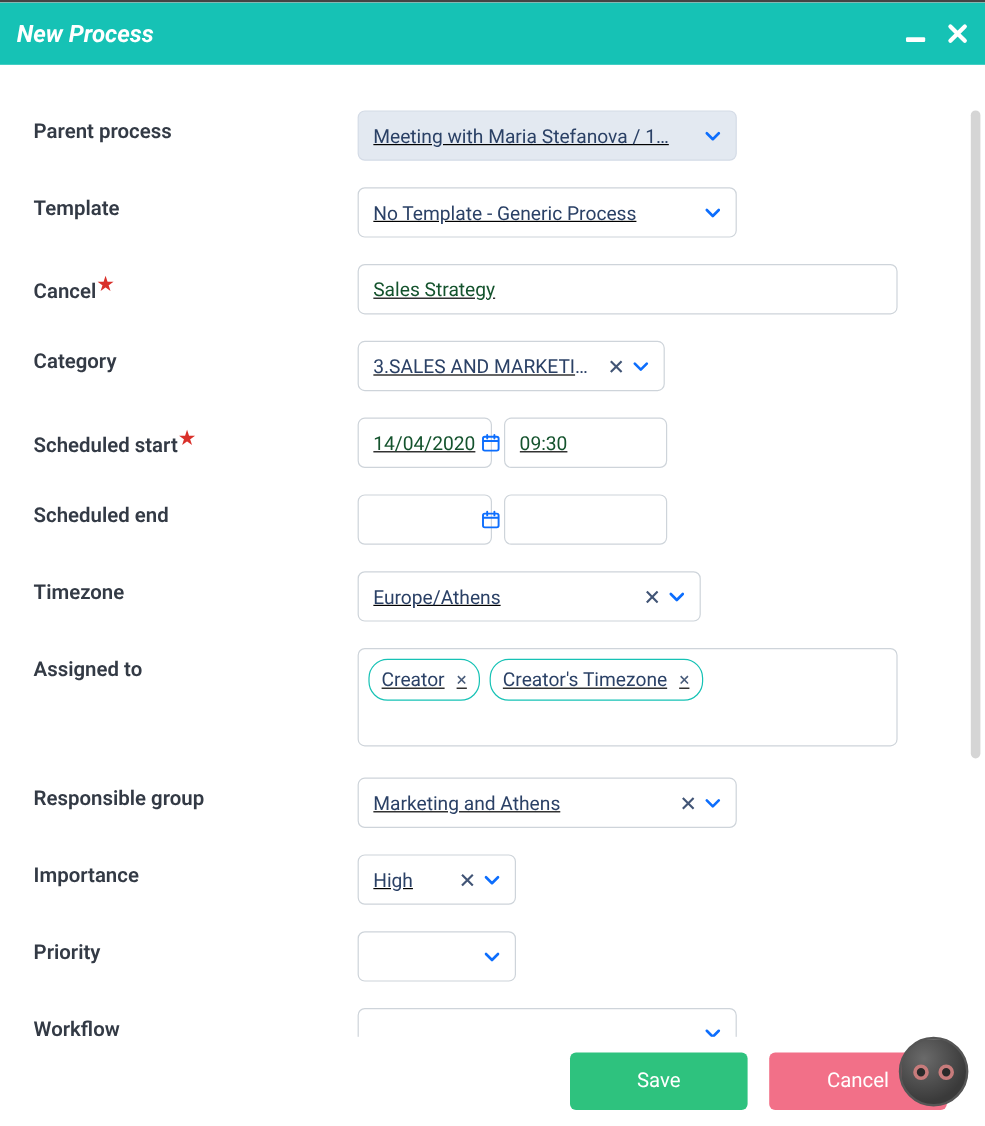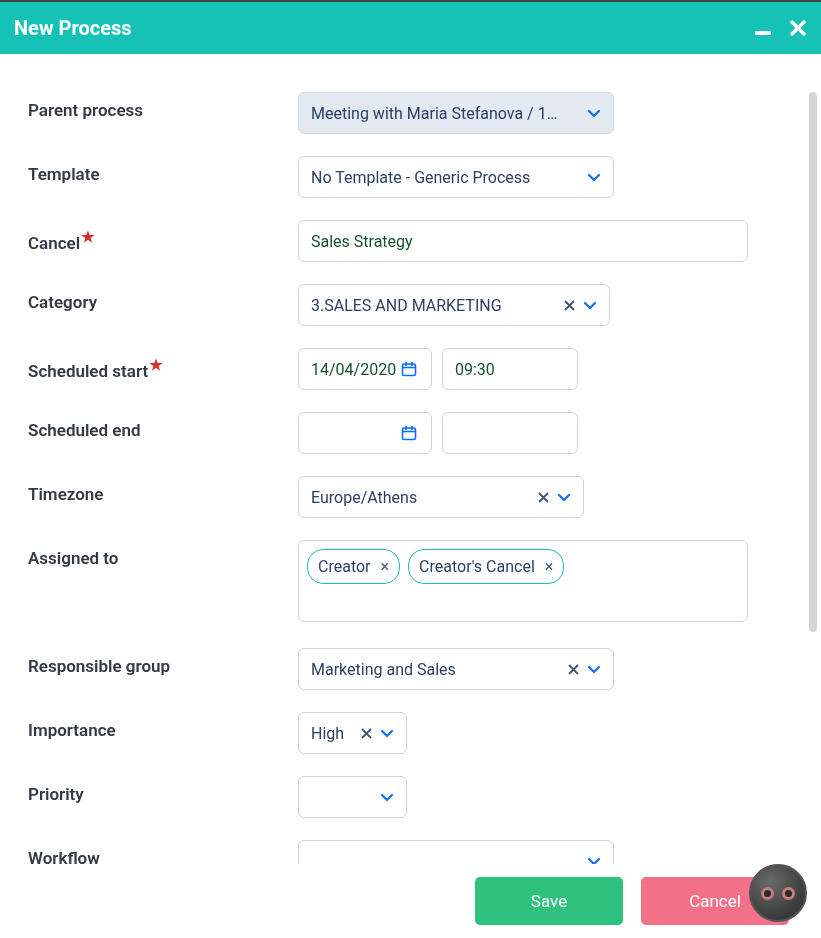--- a/index.html
+++ b/index.html
@@ -17,20 +17,21 @@
       height: 52px;
       display: flex;
       align-items: center;
       justify-content: space-between;
       padding: 0 14px;
     }
     .titlebar-title {
       color: #fff;
       font-size: 20px;
       font-weight: 700;
+      font-style: italic;
     }
     .titlebar-actions {
       display: flex;
       align-items: center;
       gap: 18px;
     }
     .minimize-icon {
       width: 16px;
       height: 4px;
       background: #fff;
@@ -76,20 +77,21 @@
     .required-star {
       color: #d9302a;
       font-size: 15px;
       vertical-align: super;
       margin-left: 1px;
     }
     .field-control {
       flex: 0 0 auto;
       display: flex;
       gap: 10px;
+      text-decoration: underline;
     }
 
     .select, .select-filled, .input, .date-input, .time-input, .tagbox {
       border: 1px solid #ced4da;
       border-radius: 6px;
       background: #fff;
       font-size: 16px;
       color: #2b4166;
       padding: 0 12px;
       display: flex;
@@ -106,24 +108,24 @@
       outline: none;
       background: transparent;
       font-size: 16px;
       color: #14532d;
       width: 100%;
       font-family: inherit;
     }
     .input input::placeholder { color: #6c757d; }
 
     .w-full { width: 316px; }
-    .w-medium { width: 312px; }
+    .w-medium { width: 256px; }
     .w-wide { width: 450px; }
-    .w-narrow { width: 109px; }
-    .w-date { width: 134px; }
+    .w-narrow { width: 132px; }
+    .w-date { width: 112px; }
     .w-time { width: 136px; }
     .w-sel-tight { width: 316px; }
 
     .sel-text {
       flex: 1;
       white-space: nowrap;
       overflow: hidden;
       text-overflow: ellipsis;
     }
     .chevron {
@@ -351,32 +353,32 @@
 
   <div class="field-row tall">
     <div class="field-label">Assigned to</div>
     <div class="field-control">
       <div class="tagbox w-tags">
         <div class="tag">
           <span>Creator</span>
           <span class="tag-x">×</span>
         </div>
         <div class="tag">
-          <span>Creator's Cancel</span>
+          <span>Creator's Timezone</span>
           <span class="tag-x">×</span>
         </div>
       </div>
     </div>
   </div>
 
   <div class="field-row">
     <div class="field-label">Responsible group</div>
     <div class="field-control">
       <div class="select w-sel-tight">
-        <span class="sel-text">Marketing and Sales</span>
+        <span class="sel-text">Marketing and Athens</span>
         <span class="x-clear">
             <svg width="11" height="11" viewBox="0 0 11 11">
               <path d="M1 1 L10 10 M10 1 L1 10" stroke="#425576" stroke-width="1.8"></path>
             </svg>
           </span>
         <span class="chevron">
             <svg width="14" height="14" viewBox="0 0 14 14">
               <path d="M2 5 L7 10 L12 5" stroke="#0d6efd" stroke-width="2.2" fill="none" stroke-linecap="round" stroke-linejoin="round"></path>
             </svg>
           </span>

